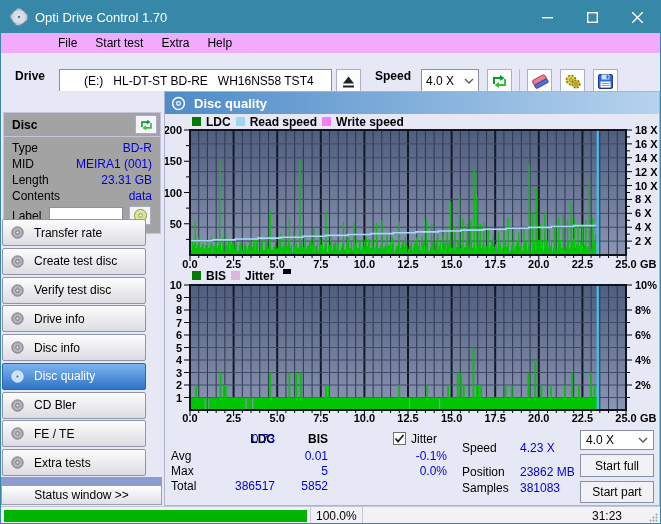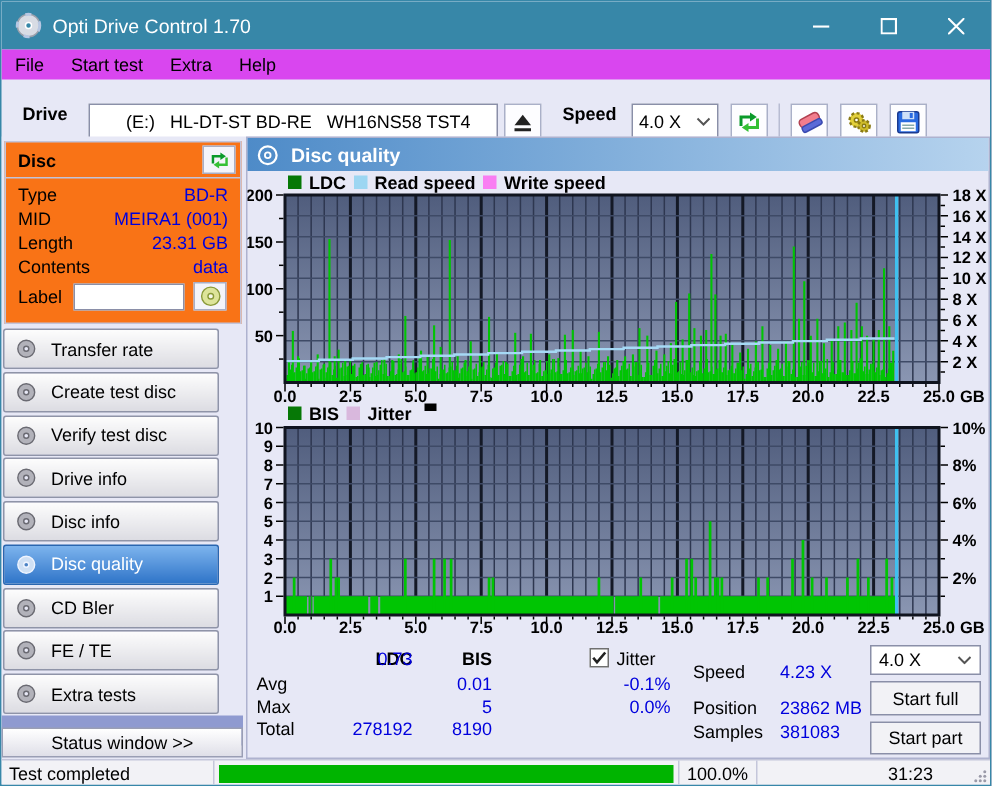--- a/index.html
+++ b/index.html
@@ -9,32 +9,32 @@
     background:#e7e8f6;border:1px solid #3787a8;
     font-family:"Liberation Sans","DejaVu Sans",sans-serif;font-size:12px;color:#000;
   }
   
   .titlebar{position:absolute;left:0;top:0;width:100%;height:32px;background:#3787a8;display:flex;align-items:center;}
   .title-text{color:#fff;font-size:13px;margin-left:7px;}
   .app-icon{margin-left:9px;width:18px;height:18px;}
   .win-controls{margin-left:auto;display:flex;height:100%;}
   .win-btn{width:45px;height:100%;display:flex;align-items:center;justify-content:center;}
   
-  .menubar{position:absolute;left:0;top:32px;width:100%;height:20px;background:#d946ef;display:flex;align-items:center;}
+  .menubar{position:absolute;left:0;top:32px;width:100%;height:20px;background:#f0abfc;display:flex;align-items:center;padding-left:48px;}
   .menu-item{padding:0 9px;height:100%;display:flex;align-items:center;}
   
   .toolbar{position:absolute;left:0;top:68px;width:100%;height:38px;display:flex;align-items:flex-start;}
   .tb-label{font-weight:bold;margin-left:14px;}
   .combo{height:24px;background:#fff;border:1px solid #8a8fa8;display:flex;align-items:center;padding:0 4px;white-space:pre;}
   .combo .chev{margin-left:auto;}
   .tb-btn{width:25px;height:25px;background:#fdfdff;border:1px solid #aab0c8;display:flex;align-items:center;justify-content:center;}
   .tb-sep{width:1px;height:26px;background:#b8bcd2;margin:0 7px;}
   
   .sidebar{position:absolute;left:0;top:90px;width:163px;height:415px;background:#e7e8f6;}
-  .disc-panel{position:absolute;left:2px;top:3px;width:158px;height:122px;border:1px solid #c2c4da;background:#f97316;}
+  .disc-panel{position:absolute;left:2px;top:21px;width:158px;height:122px;border:1px solid #c2c4da;background:#a3a3a3;}
   .disc-head{display:flex;align-items:center;height:24px;border-bottom:1px solid #c2c4da;padding:0 3px 0 8px;}
   .disc-title{font-weight:bold;}
   .small-btn{margin-left:auto;width:22px;height:19px;background:#f4f4fa;border:1px solid #a8aec6;display:flex;align-items:center;justify-content:center;}
   .disc-rows{padding:3px 0 0 0;}
   .disc-row{display:flex;padding:0 8px;height:16px;align-items:center;}
   .disc-row .val{margin-left:auto;color:#0000dd;}
   .label-row{display:flex;align-items:center;padding:2px 3px 0 8px;}
   .label-input{width:74px;height:18px;background:#fff;border:1px solid #8a8fa8;margin-left:8px;}
   .label-row .small-btn{margin-left:6px;}
   .side-stack{position:absolute;left:1px;top:128px;width:144px;height:257px;display:flex;flex-direction:column;gap:1.7px;}
@@ -1215,24 +1215,24 @@
       </div>
     <div class="sum blue" style="left:118px;width:45px;top:372px;">
         <div class="r">5</div>
       </div>
     <div class="sum blue" style="left:205px;width:77px;top:372px;">
         <div class="r">0.0%</div>
       </div>
 
     <div class="sum" style="left:6px;top:387px;">Total</div>
     <div class="sum blue" style="left:55px;width:55px;top:387px;">
-        <div class="r">278192</div>
+        <div class="r">386517</div>
       </div>
     <div class="sum blue" style="left:118px;width:45px;top:387px;">
-        <div class="r">8190</div>
+        <div class="r">5852</div>
       </div>
 
     <div class="sum" style="left:297px;top:349px;">Speed</div>
     <div class="sum blue" style="left:355px;top:349px;">4.23 X</div>
     <div class="sum" style="left:297px;top:373px;">Position</div>
     <div class="sum blue" style="left:355px;top:373px;">23862 MB</div>
     <div class="sum" style="left:297px;top:389px;">Samples</div>
     <div class="sum blue" style="left:355px;top:389px;">381083</div>
 
     <div class="mini-combo">
@@ -1243,23 +1243,20 @@
     </div>
     <div class="push-btn" id="btn-full">
         <span>Start full</span>
       </div>
     <div class="push-btn" id="btn-part">
         <span>Start part</span>
       </div>
   </div>
 
   <div class="statusbar">
-    <div class="sb-cell" id="sb-text">
-        <span>Test completed</span>
-      </div>
     <div class="sb-cell" id="sb-bar">
         <div class="fill" id="sb-fill" style="width: 100%; background: rgb(0, 180, 0);"></div>
       </div>
     <div class="sb-cell" id="sb-pct">
         <span>100.0%</span>
       </div>
     <div class="sb-cell" id="sb-time">
         <span>31:23</span>
       </div>
     <svg class="grip" width="9" height="9">

